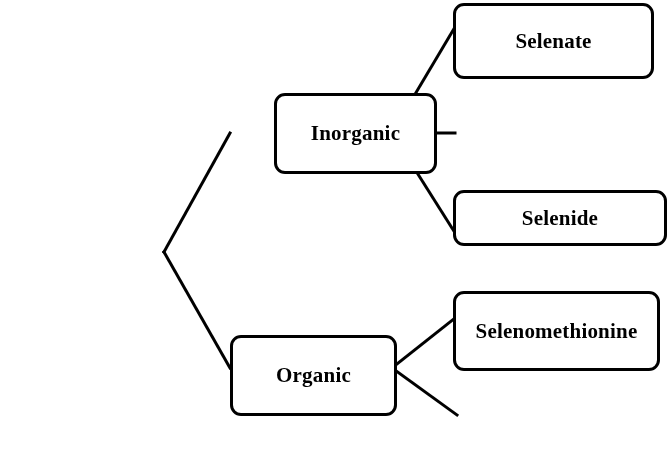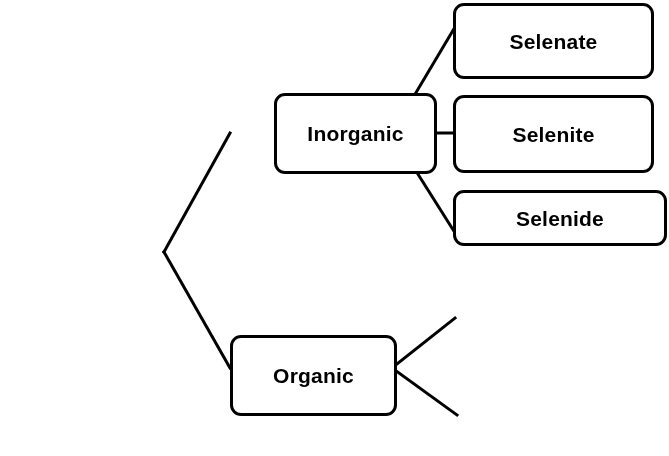--- a/index.html
+++ b/index.html
@@ -27,21 +27,21 @@
     box-sizing: border-box;
     background: #ffffff;
     border: 3px solid #000000;
     border-radius: 11px;
     display: flex;
     align-items: center;
     justify-content: center;
     z-index: 2;
   }
   .node-label {
-    font-family: Liberation Sans, sans-serif;
+    font-family: Liberation Serif, serif;
     font-weight: bold;
     color: #000000;
     line-height: 1;
     white-space: nowrap;
     text-align: center;
     letter-spacing: 0.2px;
   }
 
   
   #node-selenium          { left: 2px;   top: 215px; width: 161px; height: 75px; }
@@ -88,23 +88,23 @@
   </div>
 
   <div class="node" id="node-organic">
     <span class="node-label">Organic</span>
   </div>
 
   <div class="node" id="node-selenate">
     <span class="node-label">Selenate</span>
   </div>
 
-  <div class="node" id="node-selenite">
-    <span class="node-label">Selenite</span>
-  </div>
 
   <div class="node" id="node-selenide">
     <span class="node-label">Selenide</span>
   </div>
 
+  <div class="node" id="node-selenomethionine">
+    <span class="node-label">Selenomethionine</span>
+  </div>
 
 
 </div>
 
 </body></html>

